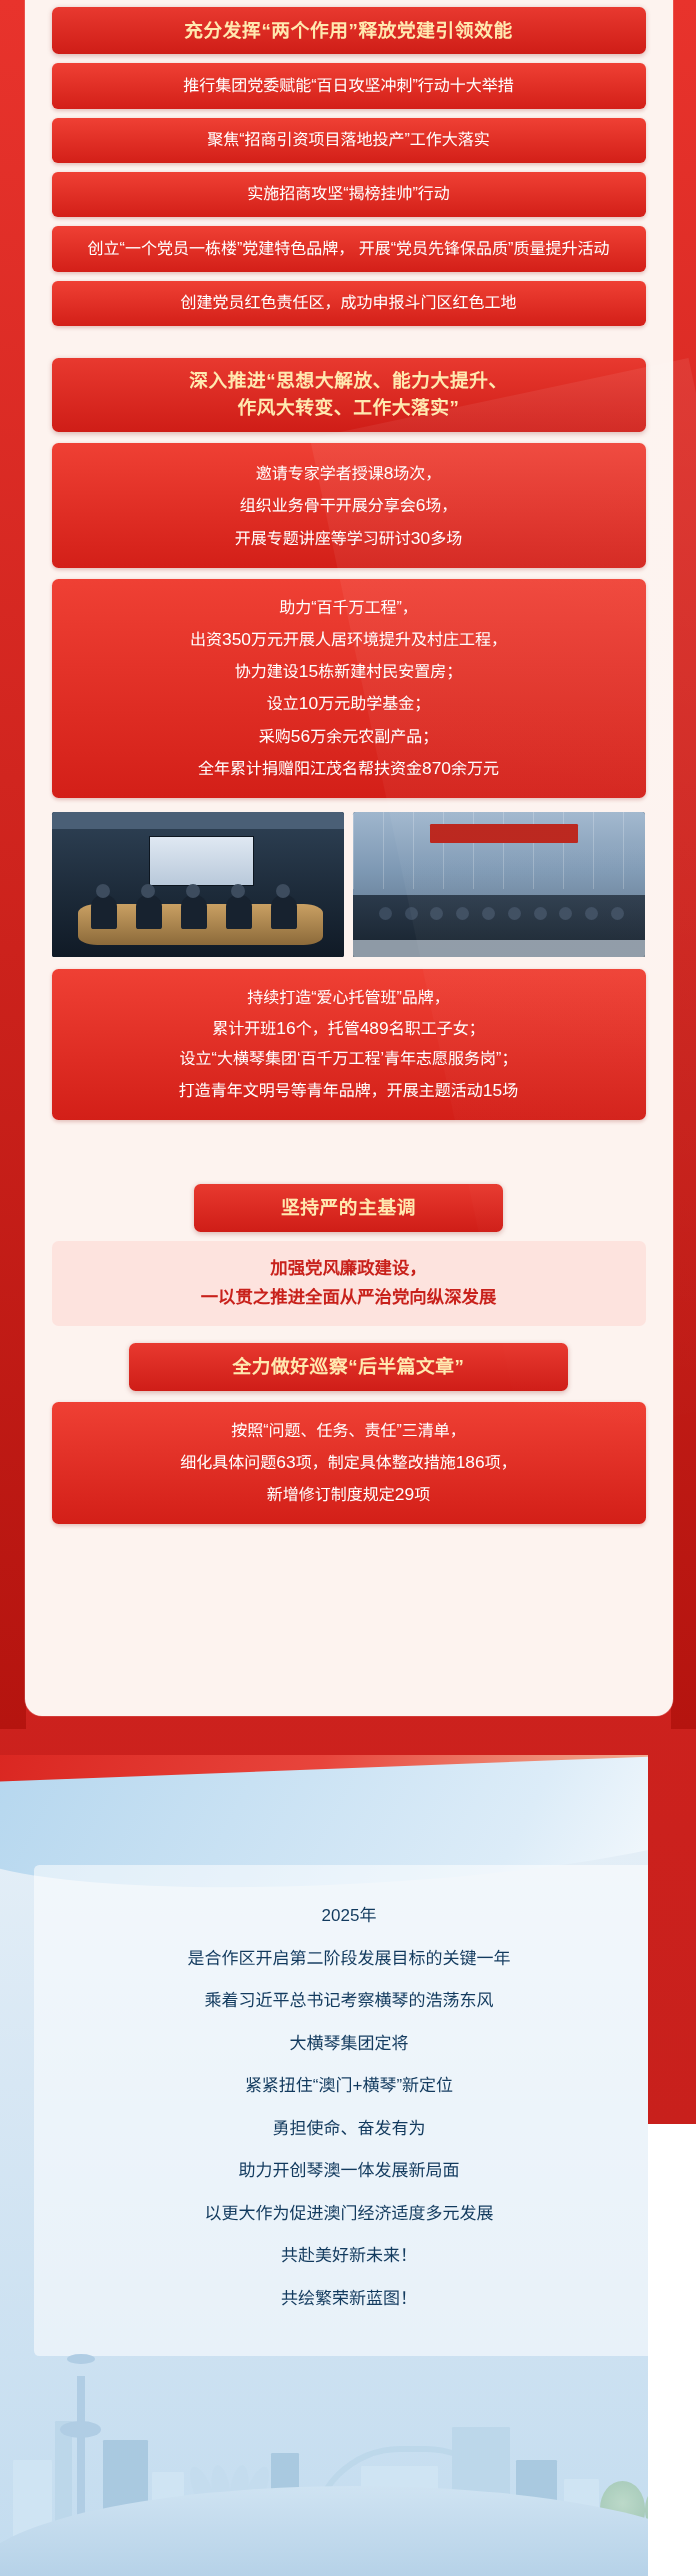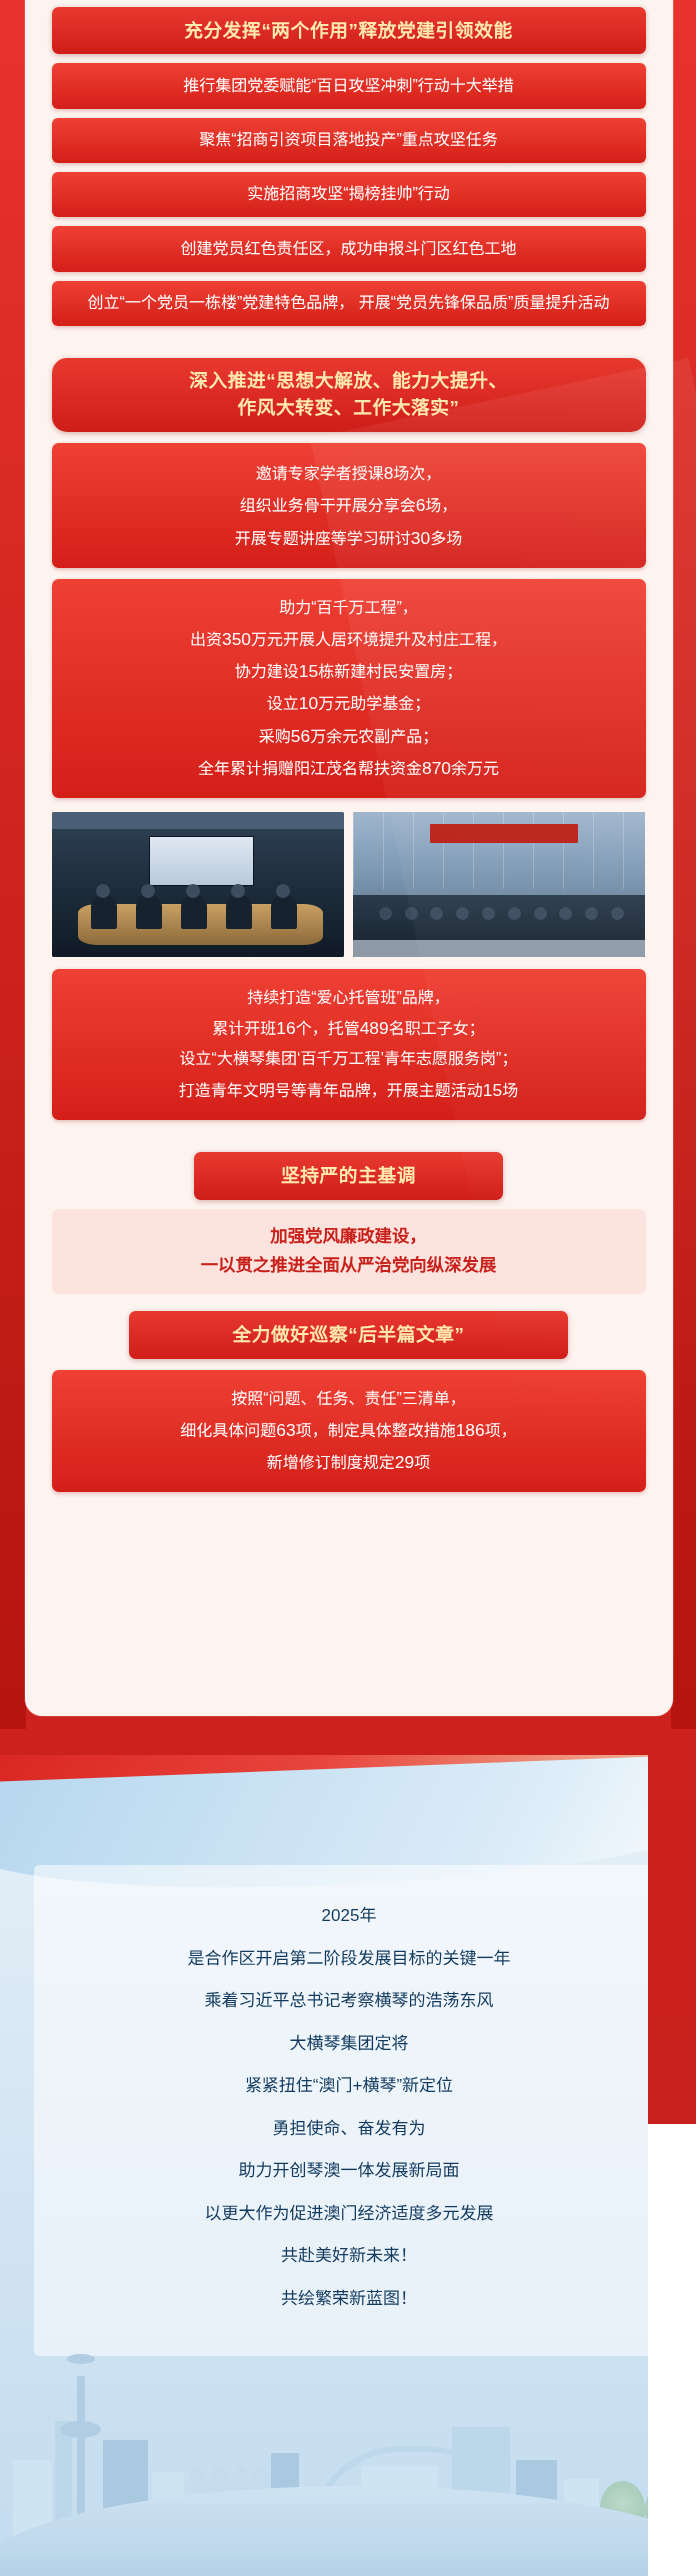--- a/index.html
+++ b/index.html
@@ -96,21 +96,20 @@
     font-weight: bold;
     letter-spacing: 0.6px;
     text-align: center;
     padding: 10.3px 19.4px;
     border-radius: 6.5px;
     box-shadow: 0 1.9px 5.2px rgba(120,10,5,0.25);
     line-height: 1.45;
   }
   .title-pill.two-line {
     padding: 9px 19.4px 10.3px 19.4px;
-    border-radius: 15px;
   }
   .title-pill .sub {
     display: block;
   }
 
   .item-card {
     margin: 9px auto 0 auto;
     background: linear-gradient(180deg, #ef4034 0%, #d31f18 100%);
     color: #ffffff;
     font-size: 16px;
@@ -324,28 +323,28 @@
   <div class="red-section">
     <div class="ribbon-left"></div>
     <div class="ribbon-right"></div>
 
     <div class="inner-panel">
 
       <div class="wrap">
         <div class="title-pill">充分发挥“两个作用”释放党建引领效能</div>
 
         <div class="item-card">推行集团党委赋能“百日攻坚冲刺”行动十大举措</div>
-        <div class="item-card">聚焦“招商引资项目落地投产”重点攻坚任务</div>
+        <div class="item-card">聚焦“招商引资项目落地投产”工作大落实</div>
         <div class="item-card">实施招商攻坚“揭榜挂帅”行动</div>
-        <div class="item-card">创建党员红色责任区，成功申报斗门区红色工地</div>
-
         <div class="item-card">
           <span class="line">创立“一个党员一栋楼”党建特色品牌，</span>
           <span class="line">开展“党员先锋保品质”质量提升活动</span>
         </div>
+
+        <div class="item-card">创建党员红色责任区，成功申报斗门区红色工地</div>
       </div>
 
       <div class="section-gap"></div>
 
       <div class="wrap">
         <div class="title-pill two-line">
           <span class="sub">深入推进“思想大解放、能力大提升、</span>
           <span class="sub">作风大转变、工作大落实”</span>
         </div>
 
@@ -419,21 +418,21 @@
           <span class="line">设立“大横琴集团‘百千万工程’青年志愿服务岗”；</span>
           <span class="line">
             <span>打造青年文明号等青年品牌，开展主题活动</span><span class="b">15</span><span>场</span>
           </span>
         </div>
       </div>
 
       <div class="section-gap"></div>
 
       <div class="wrap">
-        <div class="title-pill" style="width:271px;">坚持严的主基调</div>
+        <div class="title-pill" style="width:271px;margin-top:32px;">坚持严的主基调</div>
         <div class="pink-card">
           <span class="line">加强党风廉政建设，</span>
           <span class="line">一以贯之推进全面从严治党向纵深发展</span>
         </div>
       </div>
 
       <div class="section-gap-sm"></div>
 
       <div class="wrap">
         <div class="title-pill" style="width:400px;">全力做好巡察“后半篇文章”</div>

